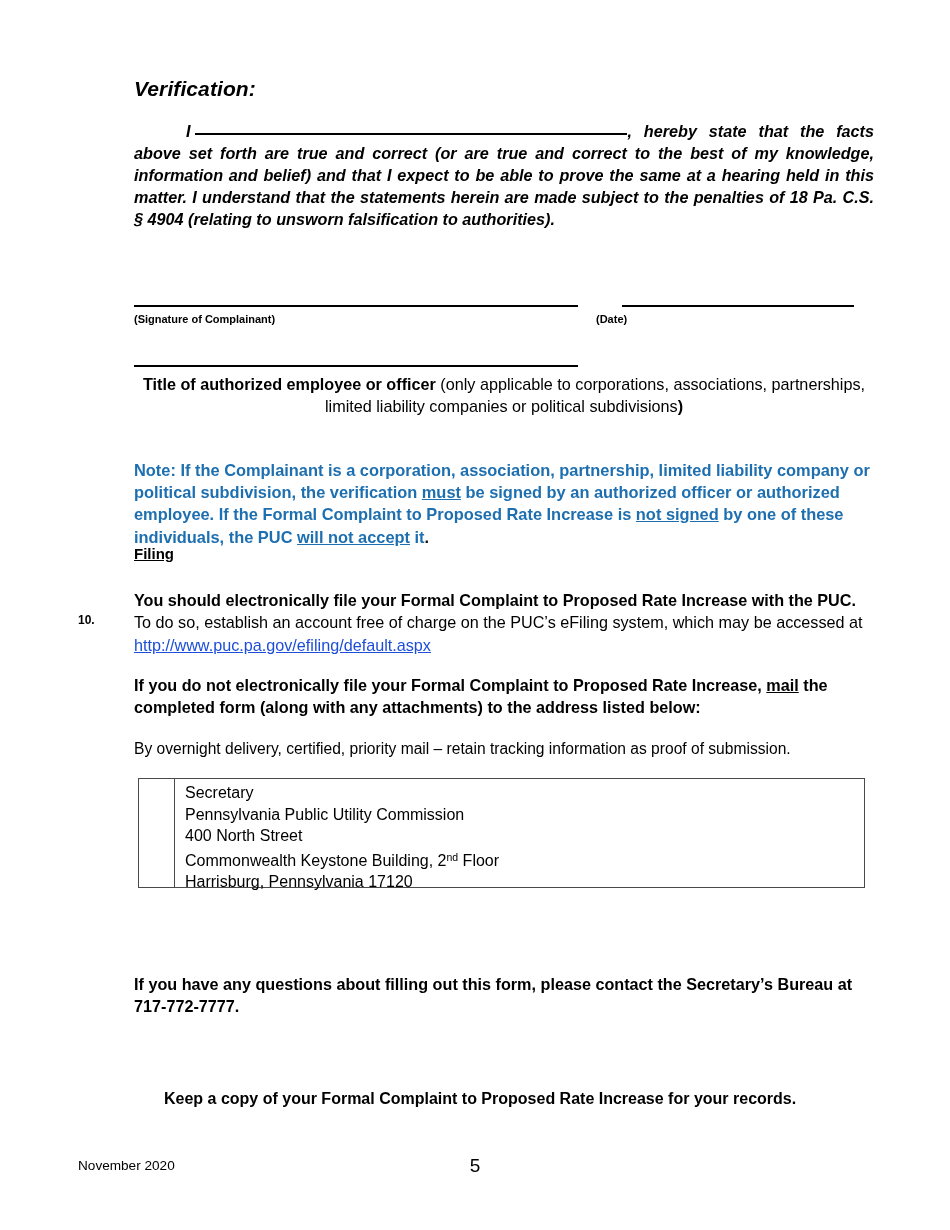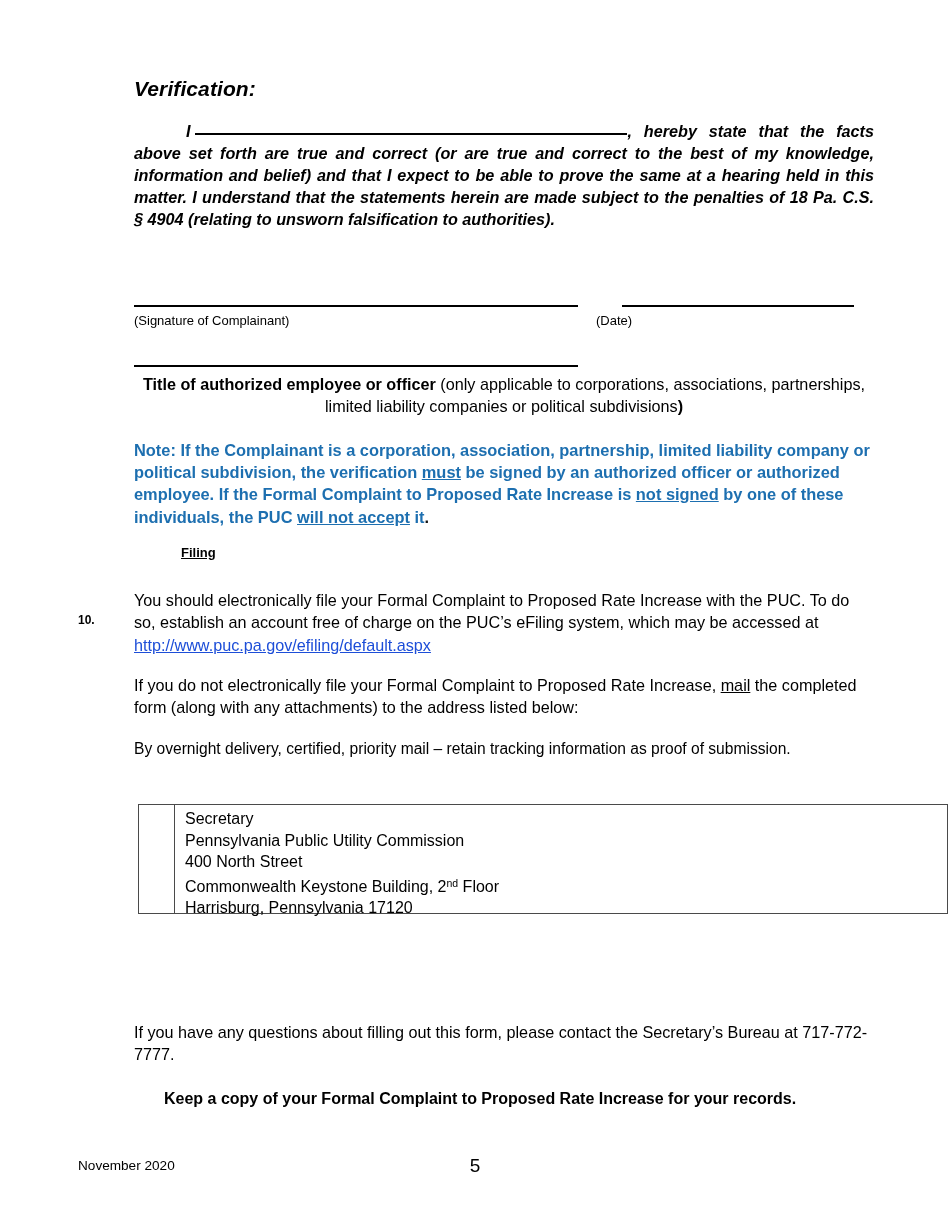--- a/index.html
+++ b/index.html
@@ -58,42 +58,43 @@
   .sig-line {
     position: absolute;
     border-bottom: 2.4px solid #000;
   }
   .sig-line.sig1 { left: 134px; top: 305px; width: 444px; }
   .sig-line.date1 { left: 622px; top: 305px; width: 232px; }
   .sig-line.title1 { left: 134px; top: 365px; width: 444px; }
 
   .sig-label {
     position: absolute;
-    font-size: 13px;
-    font-weight: normal;
+    font-size: 11px;
+    font-weight: bold;
   }
   .sig-label.sig-cap { left: 134px; top: 313px; }
   .sig-label.date-cap { left: 596px; top: 313px; }
 
   .title-line-text {
     position: absolute;
     left: 134px;
     top: 373px;
     width: 740px;
     font-size: 16.2px;
     line-height: 22px;
     text-align: center;
   }
   .title-line-text b { font-weight: bold; }
 
   
   .note-blue {
     position: absolute;
     font-weight: bold;
     color: #1d6fb0;
+    margin-top: 20px;
   }
   .note1 {
     left: 134px;
     top: 439px;
     width: 744px;
     font-size: 16.4px;
     line-height: 22.2px;
   }
   .note1 .u, .note2 .u { text-decoration: underline; }
   .note1 .blk { color: #111111; }
@@ -104,51 +105,50 @@
     left: 78px;
     top: 565px;
     font-size: 12px;
     font-weight: bold;
     margin-top: 48px;
   }
   .sec-title {
     position: absolute;
     left: 134px;
     top: 545px;
-    font-size: 13px;
+    font-size: 15px;
     font-weight: bold;
     text-decoration: underline;
-    margin-left: 47px;
   }
 
   .para {
     position: absolute;
     left: 134px;
     width: 740px;
     font-size: 16.2px;
     line-height: 22.3px;
   }
-  .para b { font-weight: normal; }
+  .para b { font-weight: bold; }
   .para .u { text-decoration: underline; }
 
   .p-efile { top: 589px; }
   .p-mail  { top: 674px; }
   .p-overnight { top: 738px; font-size: 15.6px; }
 
   a.url {
     color: #1d4ed8;
     text-decoration: underline;
   }
 
   
   .addr-box {
     position: absolute;
     left: 138px;
-    top: 804px;
-    width: 810px;
+    top: 778px;
+    width: 727px;
     height: 110px;
     border: 1.4px solid #4a4a4a;
     box-sizing: border-box;
     display: flex;
   }
   .addr-gutter {
     width: 36px;
     border-right: 1.4px solid #4a4a4a;
     box-sizing: border-box;
   }
@@ -165,21 +165,21 @@
 
   
   .note2 {
     left: 134px;
     top: 930px;
     width: 744px;
     font-size: 16.4px;
     line-height: 22px;
   }
 
-  .p-questions { top: 973px; margin-top: 48px; }
+  .p-questions { top: 973px; }
   .p-keep {
     position: absolute;
     left: 164px;
     top: 1088px;
     width: 714px;
     font-size: 16.0px;
     font-weight: bold;
     line-height: 22px;
   }
 

